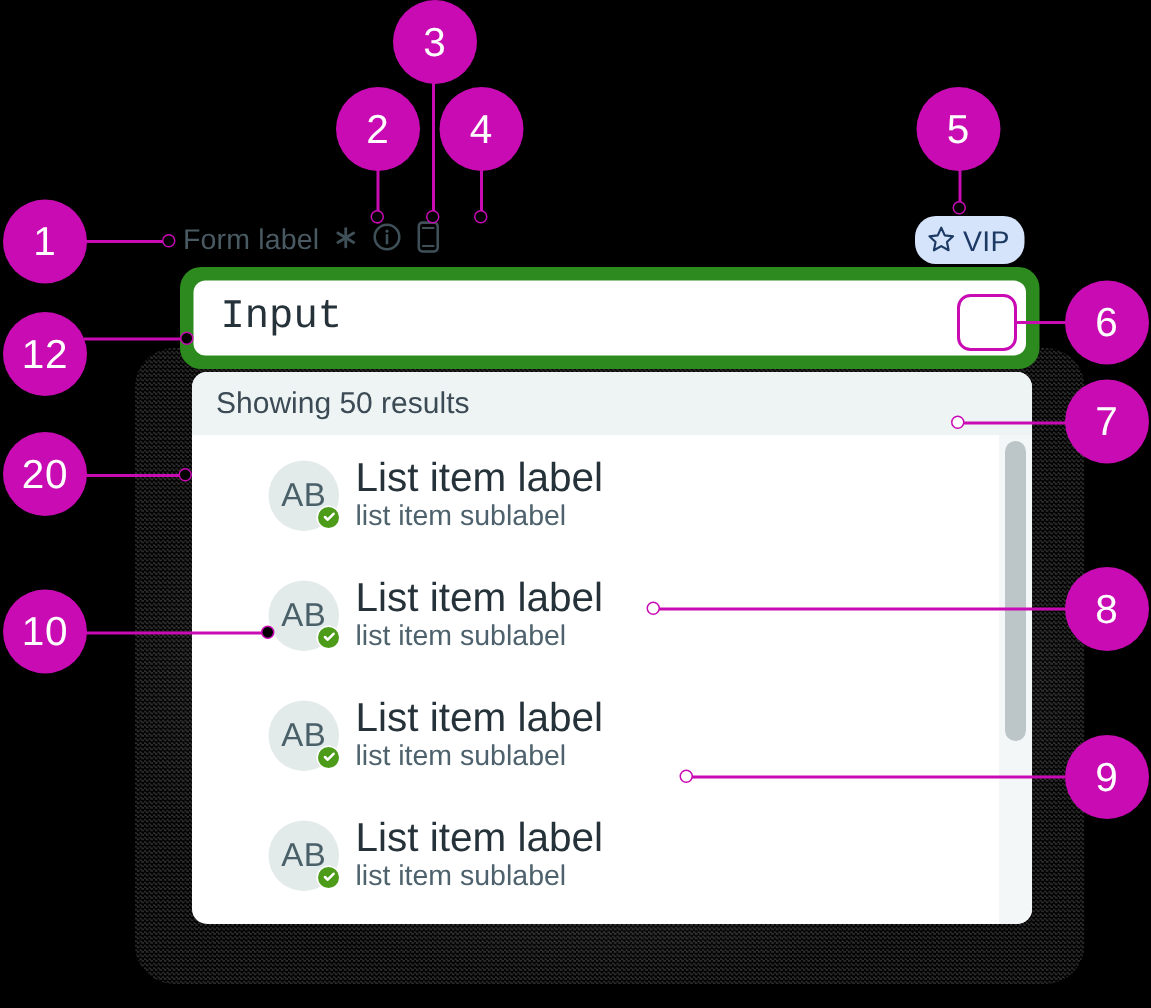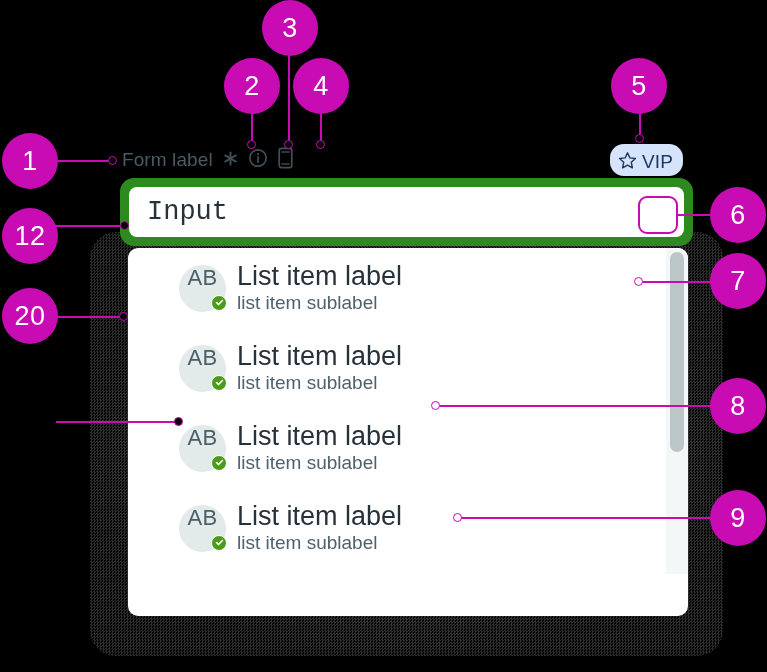--- a/index.html
+++ b/index.html
@@ -193,20 +193,21 @@
     box-sizing: border-box;
   }
   .avatar {
     position: relative;
     width: 47px;
     height: 47px;
     flex: 0 0 47px;
     border-radius: 50%;
     background: #e2eaea;
     display: flex;
+    align-items: center;
     justify-content: center;
   }
   .avatar-initials {
     color: #4a6069;
     font-size: 22px;
     letter-spacing: 0.3px;
   }
   .verified-badge {
     position: absolute;
     right: -1px;
@@ -297,20 +298,23 @@
   </div>
 
   <div id="combo-wrap">
     <div id="combo-input">
       <span id="input-value">Input</span>
     </div>
   </div>
 
   <div id="dropdown-panel">
 
+    <div id="results-header">
+      <span id="results-header-text">Showing 50 results</span>
+    </div>
 
     <div id="list-scroll">
 
       <div class="list-item">
         <div class="avatar">
           <span class="avatar-initials">AB</span>
           <span class="verified-badge">
             <svg width="9" height="9" viewBox="0 0 10 10">
               <path d="M1.8 5.2 L3.9 7.2 L8.2 2.8" fill="none" stroke="#ffffff" stroke-width="1.9" stroke-linecap="round" stroke-linejoin="round"></path>
             </svg>
@@ -411,16 +415,17 @@
 
   <div class="callout" style="left:2px;   top:133px;">1</div>
   <div class="callout" style="left:224px; top:58px;">2</div>
   <div class="callout" style="left:262px; top:0px;">3</div>
   <div class="callout" style="left:293px; top:58px;">4</div>
   <div class="callout" style="left:611px; top:58px;">5</div>
   <div class="callout" style="left:710px; top:187px;">6</div>
   <div class="callout" style="left:710px; top:253px;">7</div>
   <div class="callout" style="left:710px; top:378px;">8</div>
   <div class="callout" style="left:710px; top:490px;">9</div>
+  <div class="callout" style="left:2px;   top:393px;">10</div>
   <div class="callout" style="left:2px;   top:288px;">20</div>
   <div class="callout" style="left:2px;   top:208px;">12</div>
 
 </div>
 
 </body></html>

